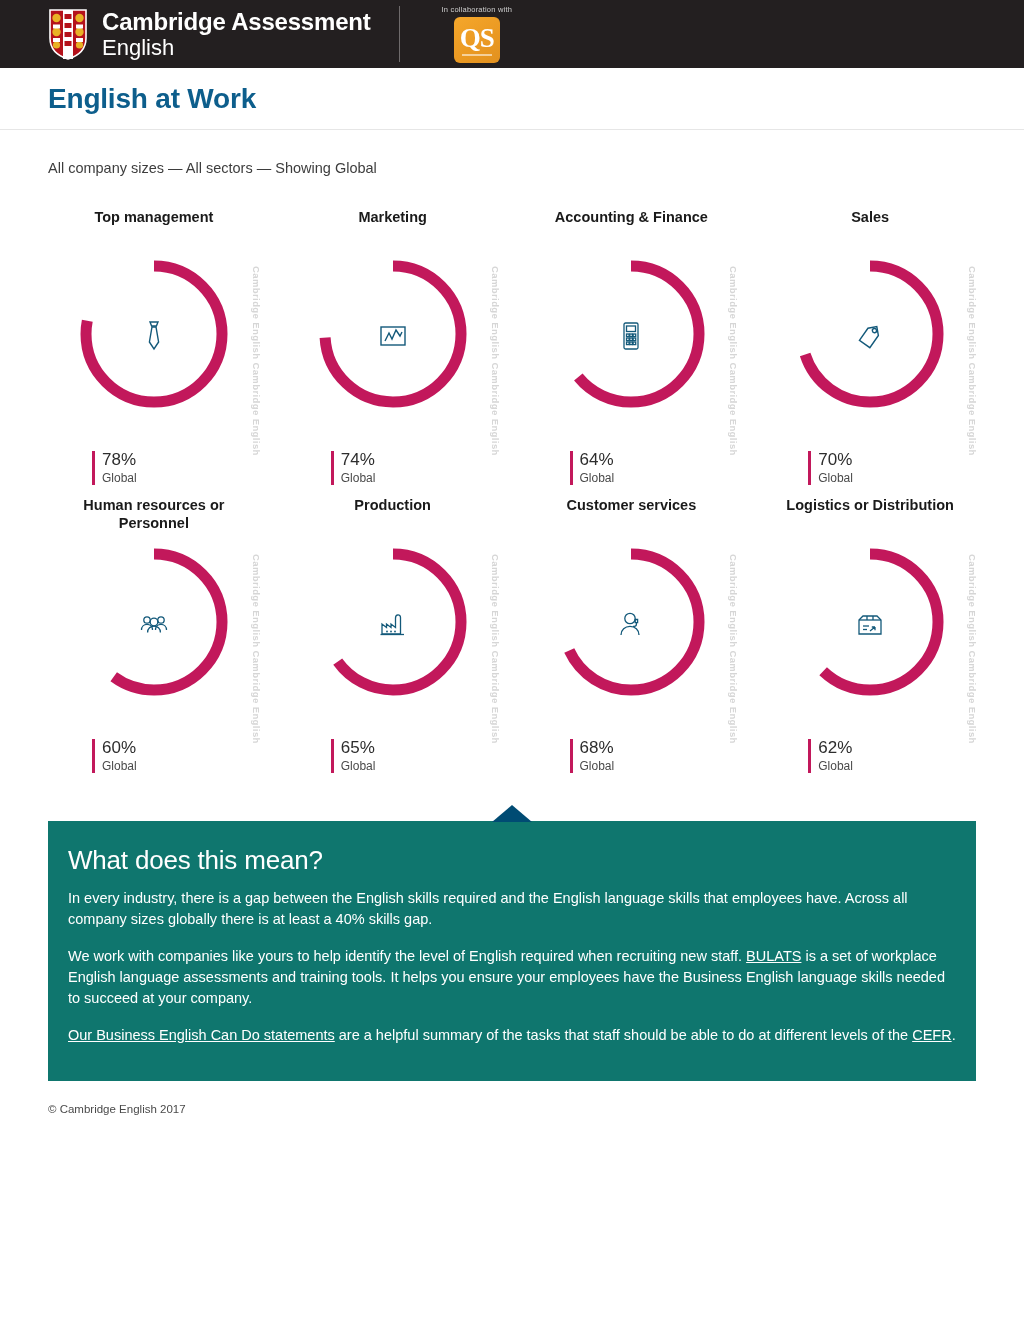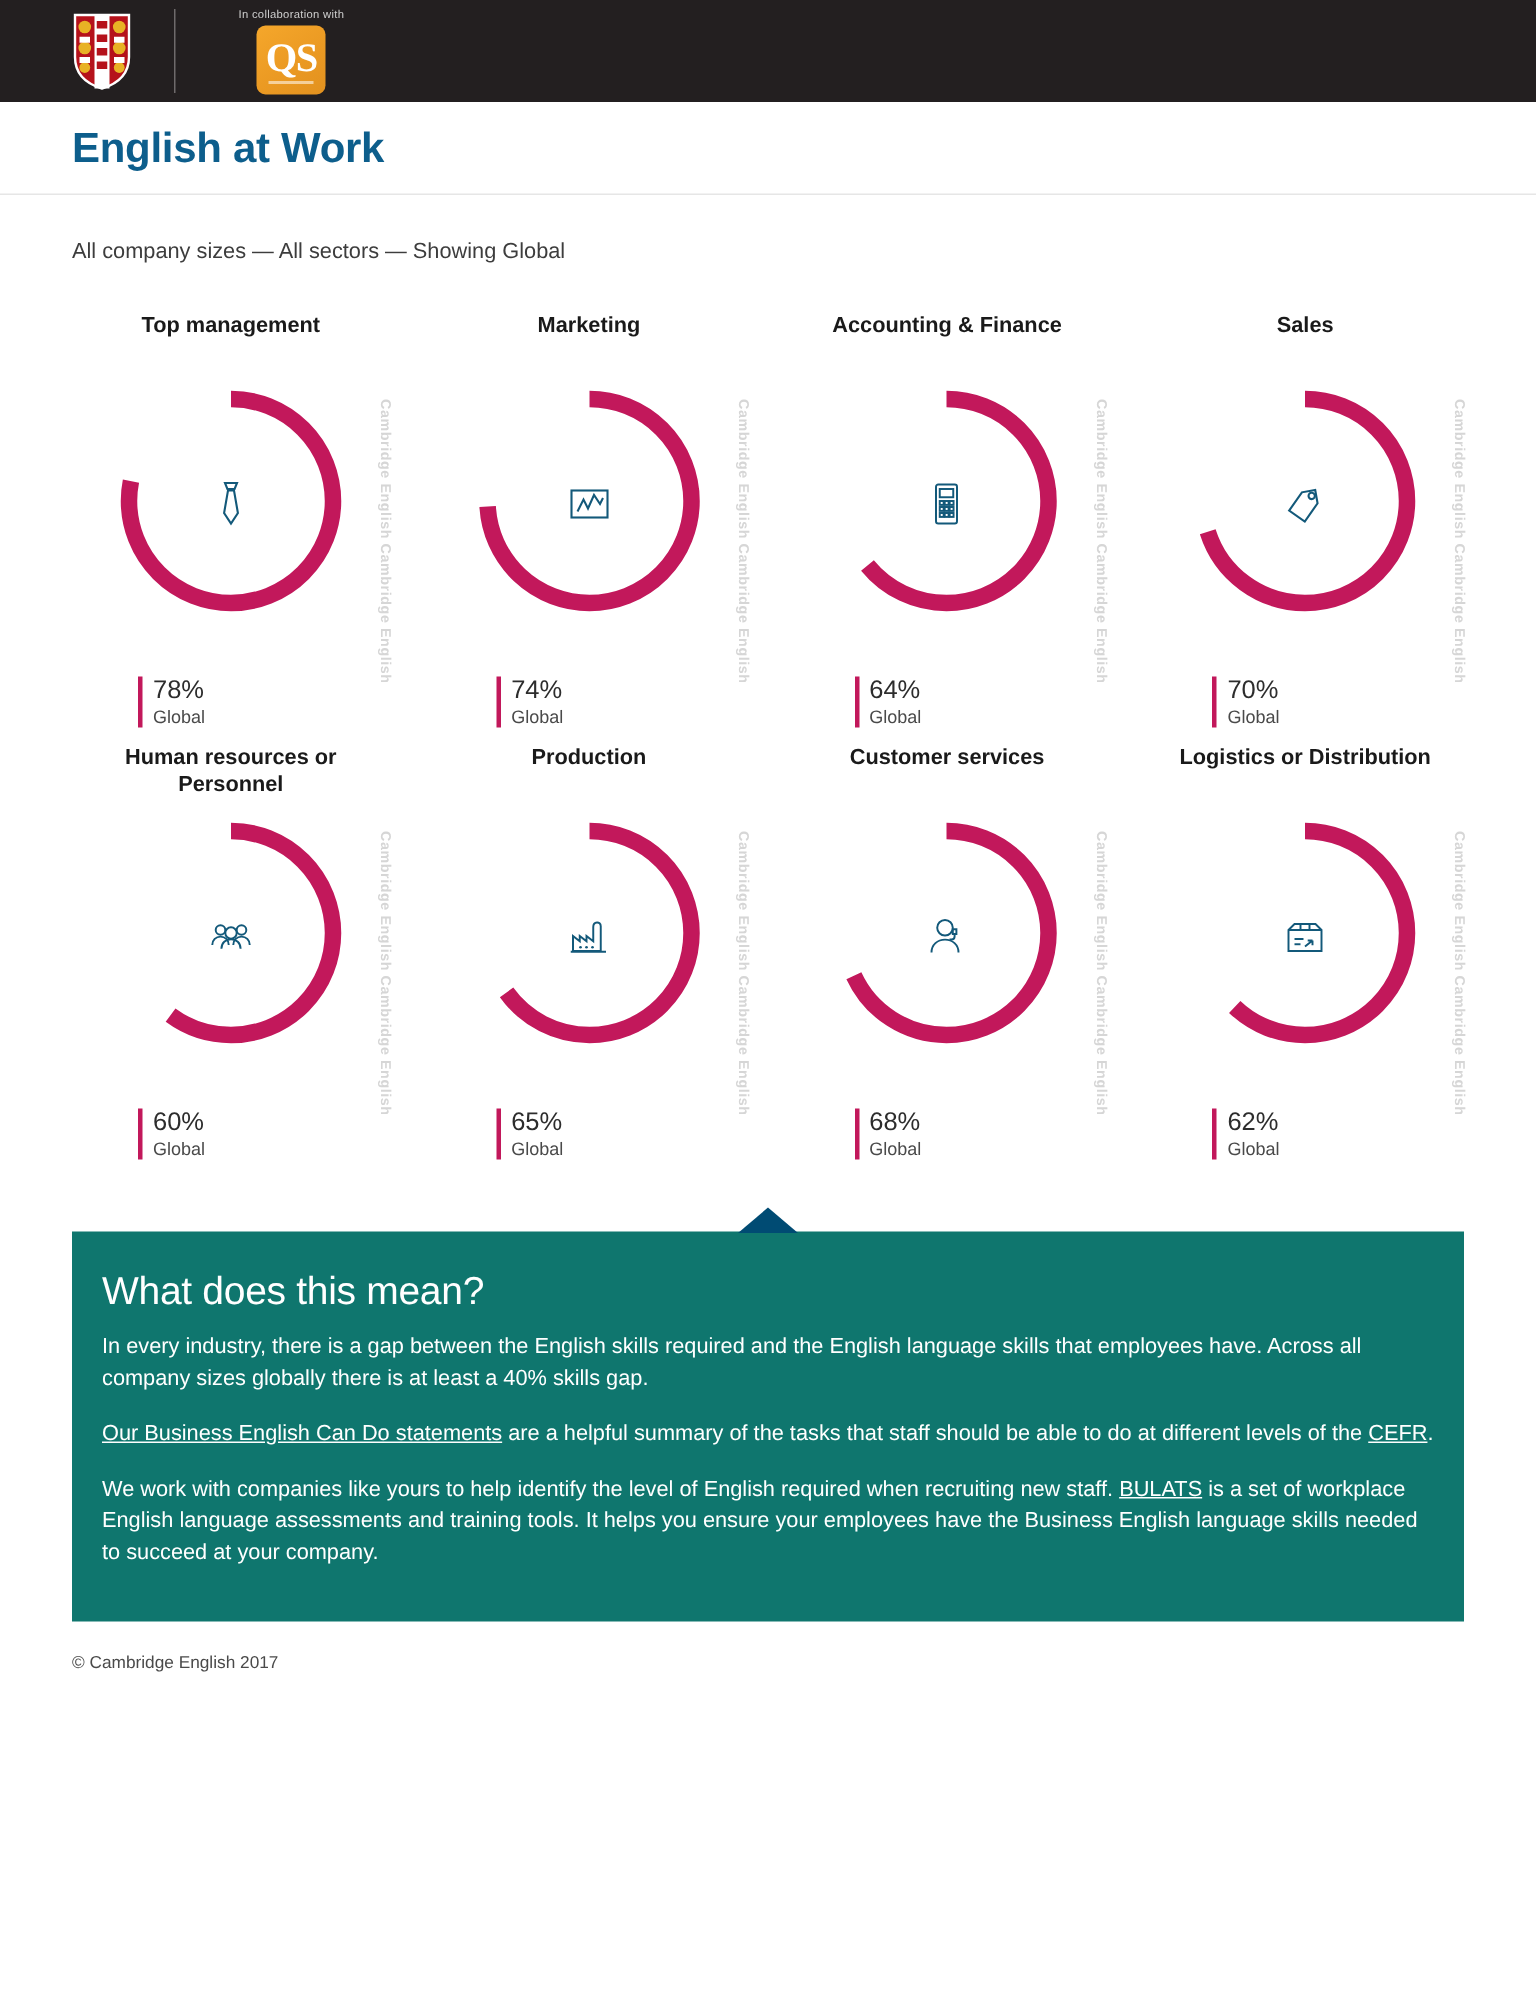--- a/index.html
+++ b/index.html
@@ -152,20 +152,24 @@
             <circle cx="31.5" cy="37" r="3.6"></circle>
         </g>
         <g fill="#ffffff">
           <rect x="5" y="16.5" width="7" height="4"></rect>
             <rect x="28" y="16.5" width="7" height="4"></rect>
           <rect x="5" y="30" width="7" height="4"></rect>
             <rect x="28" y="30" width="7" height="4"></rect>
         </g>
       </svg>
     </span>
+    <span class="brandtext">
+      <span class="l1">Cambridge Assessment</span>
+      <span class="l2">English</span>
+    </span>
   </div>
   <div class="vdiv"></div>
   <div class="collab">
     <span class="cap">In collaboration with</span>
     <span class="qs">
       <span class="qstext">QS</span>
       <span class="qsrule"></span>
     </span>
   </div>
 </div>
@@ -406,18 +410,18 @@
 
 </div>
 
 <div class="callout-wrap">
   <div class="arrow">
       <i></i>
     </div>
   <div class="callout">
     <h2>What does this mean?</h2>
     <p>In every industry, there is a gap between the English skills required and the English language skills that employees have. Across all company sizes globally there is at least a 40% skills gap.</p>
+    <p><span>We work with companies like yours to help identify the level of English required when recruiting new staff. </span><a class="lnk">BULATS</a><span> is a set of workplace English language assessments and training tools. It helps you ensure your employees have the Business English language skills needed to succeed at your company.</span></p>
     <p><a class="lnk">Our Business English Can Do statements</a><span> are a helpful summary of the tasks that staff should be able to do at different levels of the </span><a class="lnk">CEFR</a><span>.</span></p>
-    <p><span>We work with companies like yours to help identify the level of English required when recruiting new staff. </span><a class="lnk">BULATS</a><span> is a set of workplace English language assessments and training tools. It helps you ensure your employees have the Business English language skills needed to succeed at your company.</span></p>
   </div>
 </div>
 
 <div class="footer">© Cambridge English 2017</div>
 
 </body></html>

